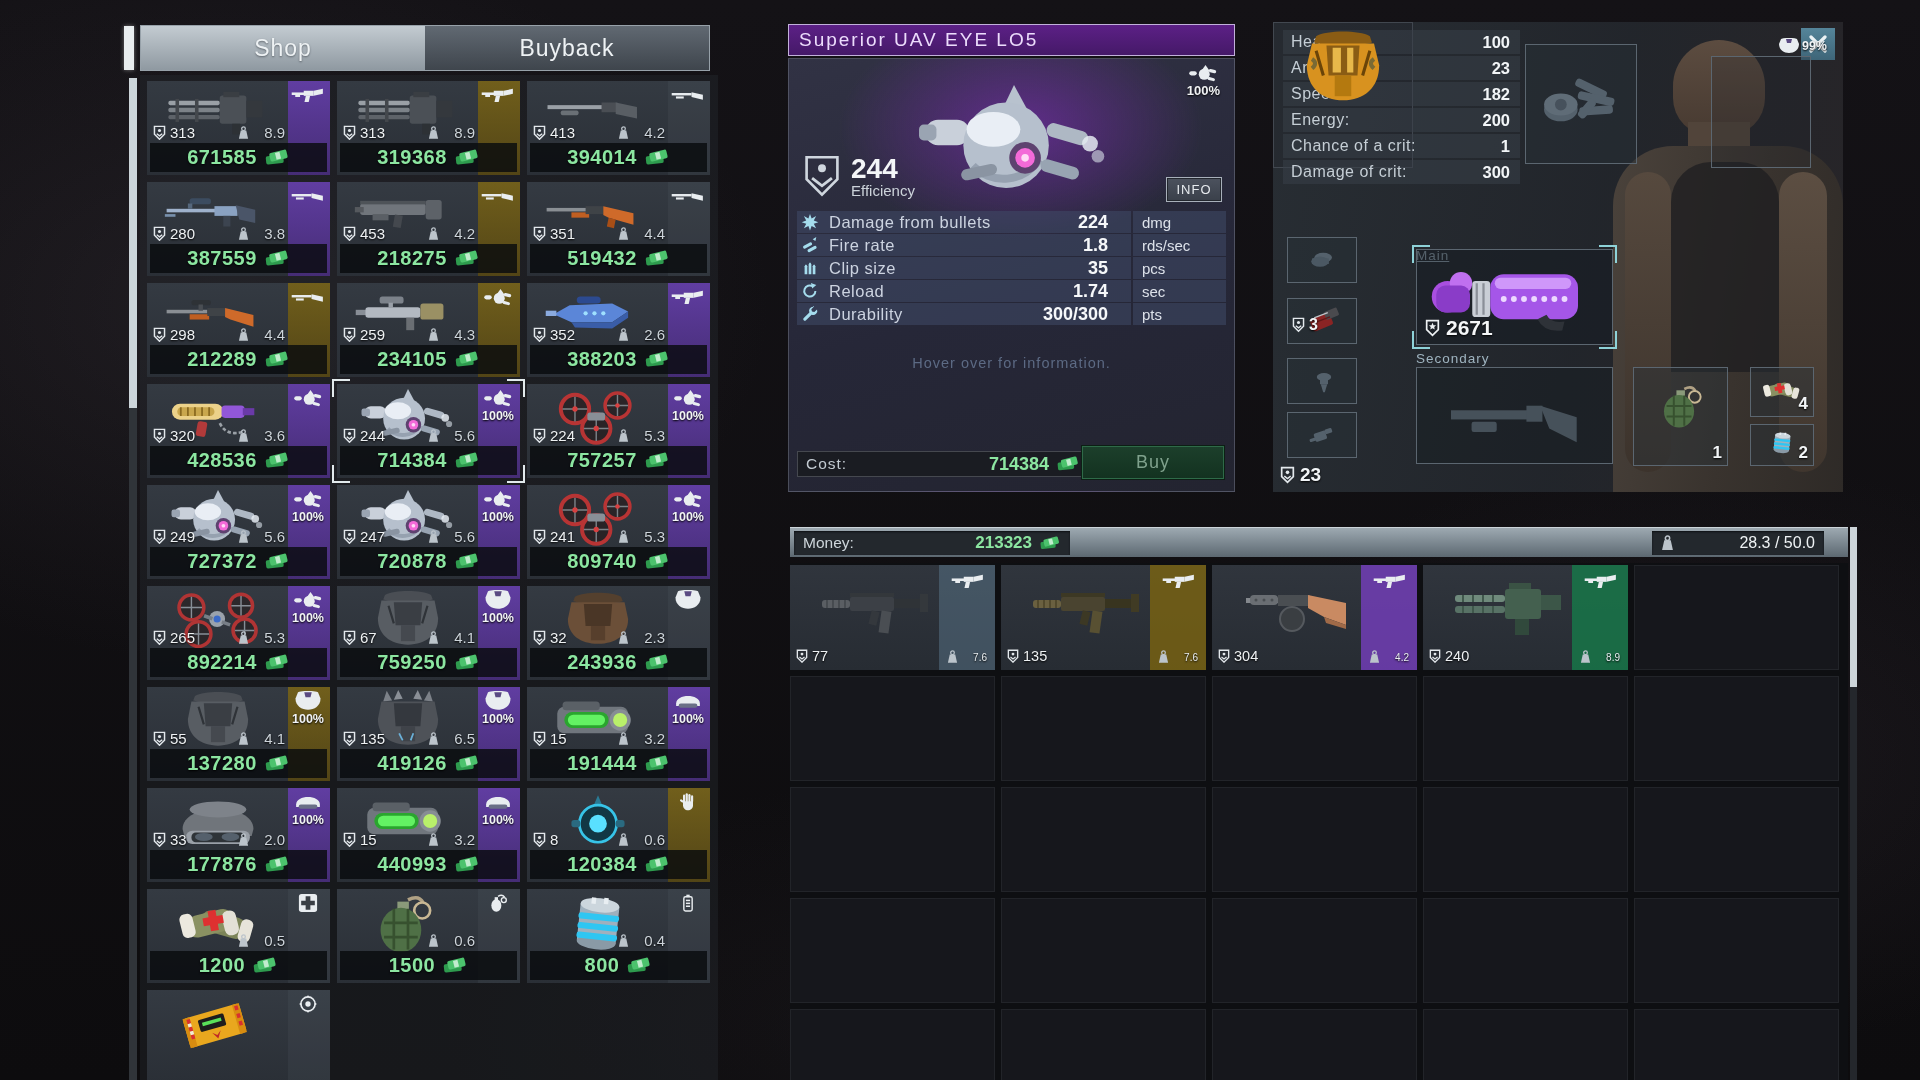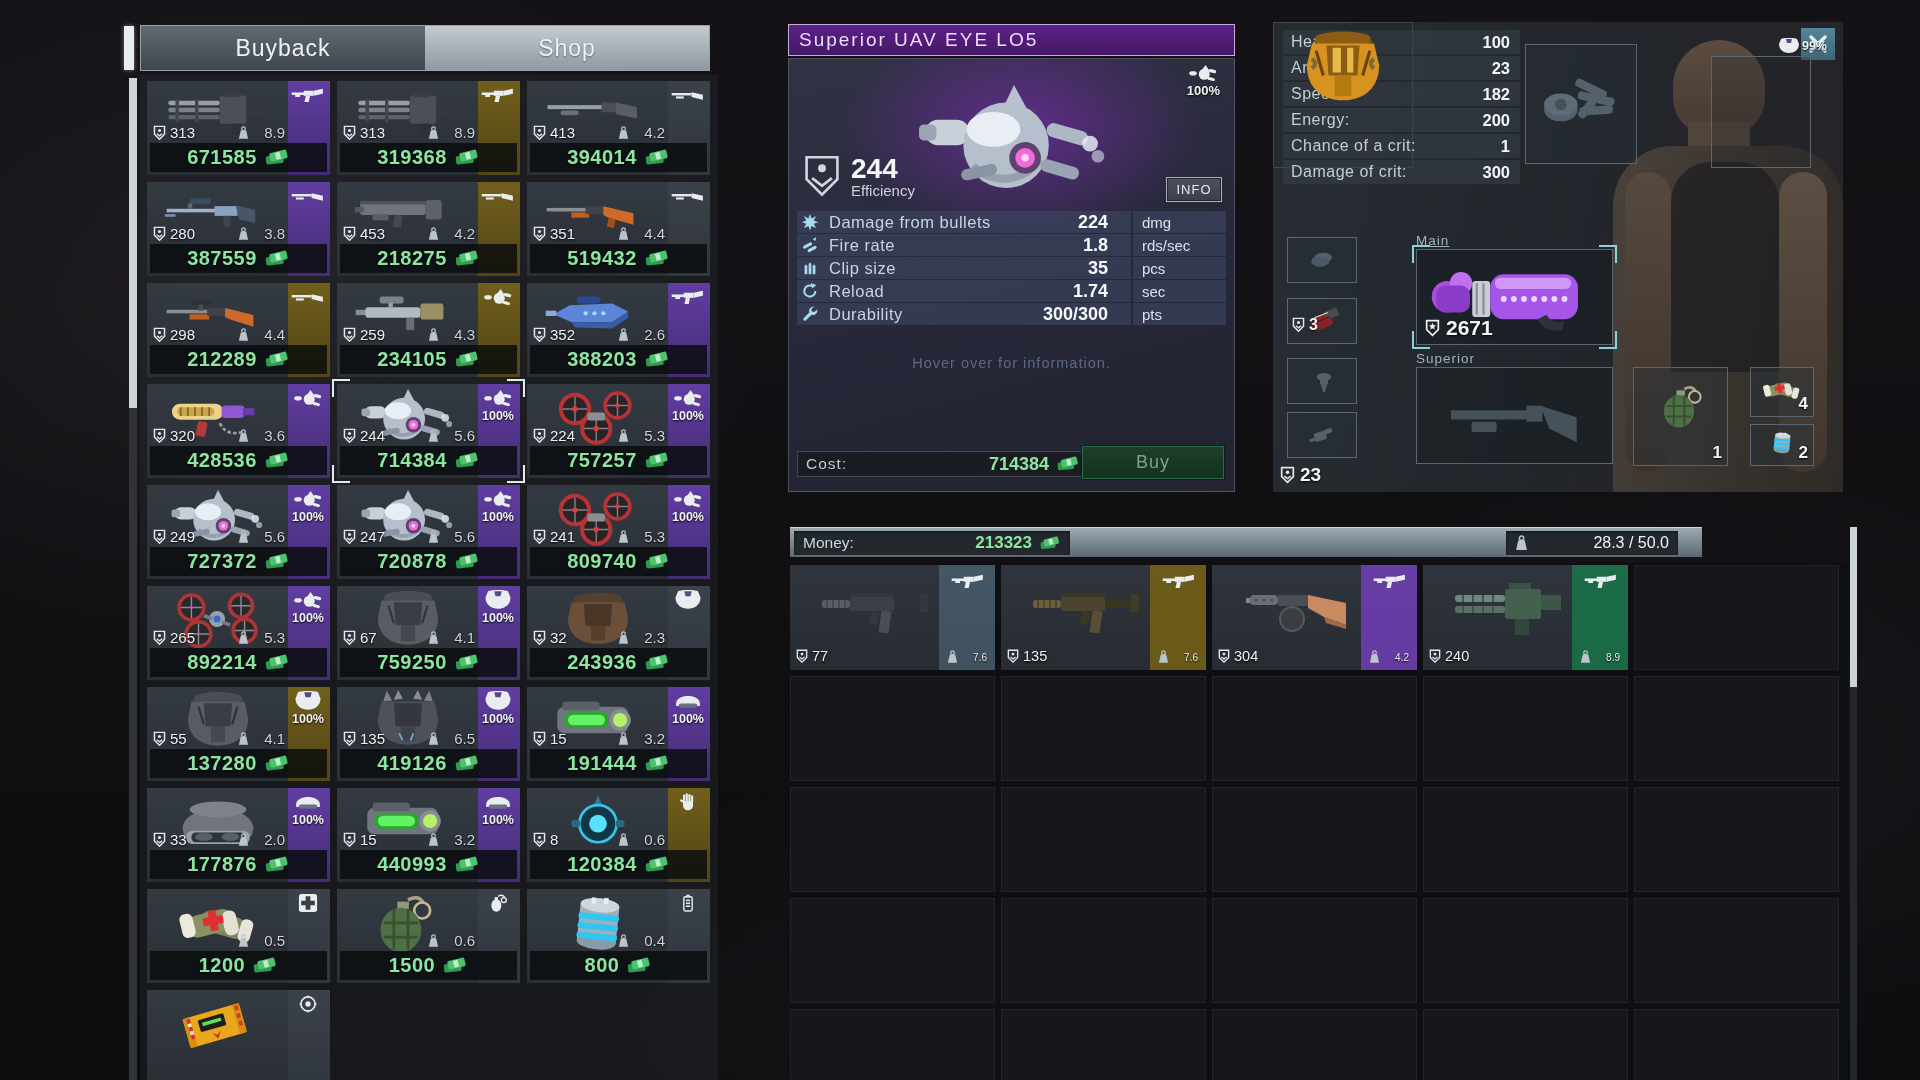--- a/index.html
+++ b/index.html
@@ -99,21 +99,21 @@
   #sec-slot{left:143px;top:345px;width:197px;height:97px;background:rgba(22,28,34,.45);}
   #sec-slot svg{width:170px;height:80px;margin:8px auto;}
   #grenade-slot{left:360px;top:345px;width:95px;height:99px;}
   #grenade-slot svg{width:74px;height:70px;margin:10px auto;}
   #medkit-slot{left:477px;top:345px;width:64px;height:50px;}
   #medkit-slot svg{width:50px;height:38px;margin:4px auto;}
   #battery-slot{left:477px;top:402px;width:64px;height:42px;}
   #battery-slot svg{width:40px;height:34px;margin:3px auto;}
   .cnt{position:absolute;right:5px;bottom:2px;color:#f2f5f7;font-size:17px;font-weight:bold;text-shadow:0 1px 2px #000;}
   
-  #money-bar{left:790px;top:527px;width:912px;height:30px;background:linear-gradient(#9da9b1,#5c6871);border-top:1px solid #ccd4d9;box-sizing:border-box;}
+  #money-bar{left:790px;top:527px;width:1058px;height:30px;background:linear-gradient(#9da9b1,#5c6871);border-top:1px solid #ccd4d9;box-sizing:border-box;}
   .inset{position:absolute;top:3px;height:24px;background:#23282d;box-shadow:inset 0 1px 2px #0d1013;display:flex;align-items:center;padding:0 9px;box-sizing:border-box;}
   #money-inset{left:4px;width:276px;}
   #money-inset .lab{color:#ced6db;font-size:15.5px;flex:1;}
   #money-inset .val{color:#8ce6a1;font-size:17px;font-weight:bold;margin-right:7px;}
   #weight-inset{right:24px;width:172px;gap:9px;}
   #weight-inset .val{color:#eef2f4;font-size:16px;flex:1;text-align:right;}
   #inv-backdrop{left:790px;top:563px;width:1058px;height:517px;background:#0e0f12;}
   #inv-grid{left:790px;top:565px;display:grid;grid-template-columns:repeat(5,205px);grid-auto-rows:105px;gap:6px;}
   .icell{position:relative;background:#16171c;box-shadow:inset 0 0 0 1px #222429;}
   .icell.item{background:linear-gradient(#30353d,#272c33);box-shadow:none;cursor:pointer;}
@@ -127,22 +127,22 @@
   .icell .armorrow{bottom:6px;font-size:14.5px;}
   .icell .wtrow{right:8px;bottom:6px;font-size:10px;color:#e8edf0;}
   #inv-scroll-track{left:1850px;top:527px;width:7px;height:553px;background:#24272c;}
   #inv-scroll-thumb{left:1850px;top:527px;width:7px;height:160px;background:#ccd4d9;}
 </style>
 </head>
 <body>
 
 <div class="abs" id="tab-indicator"></div>
 <div class="abs" id="tabs">
+    <div class="tab active">Shop</div>
     <div class="tab inactive">Buyback</div>
-    <div class="tab active">Shop</div>
   </div>
 <div class="abs" id="shop-backdrop"></div>
 <div class="abs" id="shop-scroll-track"></div>
 <div class="abs" id="shop-scroll-thumb"></div>
 <div class="abs" id="shop-grid">
     <div class="card">
       <div class="clip">
         <div class="stripe purple"></div>
         <div class="art">
           <svg viewBox="0 0 120 70">
@@ -1811,21 +1811,21 @@
           </g>
         </svg></span></div>
   <div class="slot mini-slot" id="mini4" style="top:390px;"><span class="ghost" id="g-plug"><svg viewBox="0 0 110 60">
           <g fill="#5d6b77">
             <rect x="36" y="22" width="30" height="22" rx="4" transform="rotate(-18 51 33)"></rect>
             <rect x="62" y="14" width="18" height="12" rx="3" transform="rotate(-18 71 20)"></rect>
             <rect x="24" y="38" width="16" height="8" rx="3" transform="rotate(-18 32 42)"></rect>
           </g>
         </svg></span></div>
 
-  <div class="slot-label" style="left:143px;top:211px;text-decoration:underline;">Main</div>
+  <div class="slot-label" style="left:143px;top:226px;text-decoration:underline;">Main</div>
   <div class="slot" id="main-slot">
     <span class="corner c1"></span>
       <span class="corner c2"></span>
       <span class="corner c3"></span>
       <span class="corner c4"></span>
     <div id="main-art">
         <svg viewBox="0 0 160 80">
           <g>
             <circle cx="20" cy="38" r="14" fill="#a94fe0"></circle>
             <circle cx="32" cy="26" r="10" fill="#c070f0"></circle>
@@ -1850,21 +1850,21 @@
     <div id="main-power">
       <span class="shicon">
           <svg viewBox="0 0 14 17" style="width:15px;height:18px">
             <path d="M1.5 1.5 h11 v8.5 l-5.5 5.5 l-5.5 -5.5 z" fill="none" stroke="#eef2f4" stroke-width="1.6"></path>
             <path d="M7 3.6 l1 2.2 2.4 .2 -1.8 1.6 .5 2.4 -2.1 -1.3 -2.1 1.3 .5 -2.4 -1.8 -1.6 2.4 -.2 z" fill="#eef2f4"></path>
           </svg>
         </span>
       <span>2671</span>
     </div>
   </div>
-  <div class="slot-label" style="left:143px;top:329px;">Superior</div>
+  <div class="slot-label" style="left:143px;top:329px;">Secondary</div>
   <div class="slot" id="sec-slot"><span class="ghost" id="g-shotgun"><svg viewBox="0 0 120 70">
           <g fill="#4e5a64">
             <rect x="4" y="30" width="78" height="8"></rect>
             <rect x="22" y="40" width="22" height="9" rx="2"></rect>
             <rect x="70" y="26" width="14" height="14"></rect>
             <polygon points="82,26 114,36 114,58 90,46"></polygon>
           </g>
         </svg></span></div>
   <div class="slot" id="grenade-slot">
     <span id="grenade-art"><svg viewBox="0 0 110 75" style="width:72px;height:62px;margin:8px auto;display:block">

